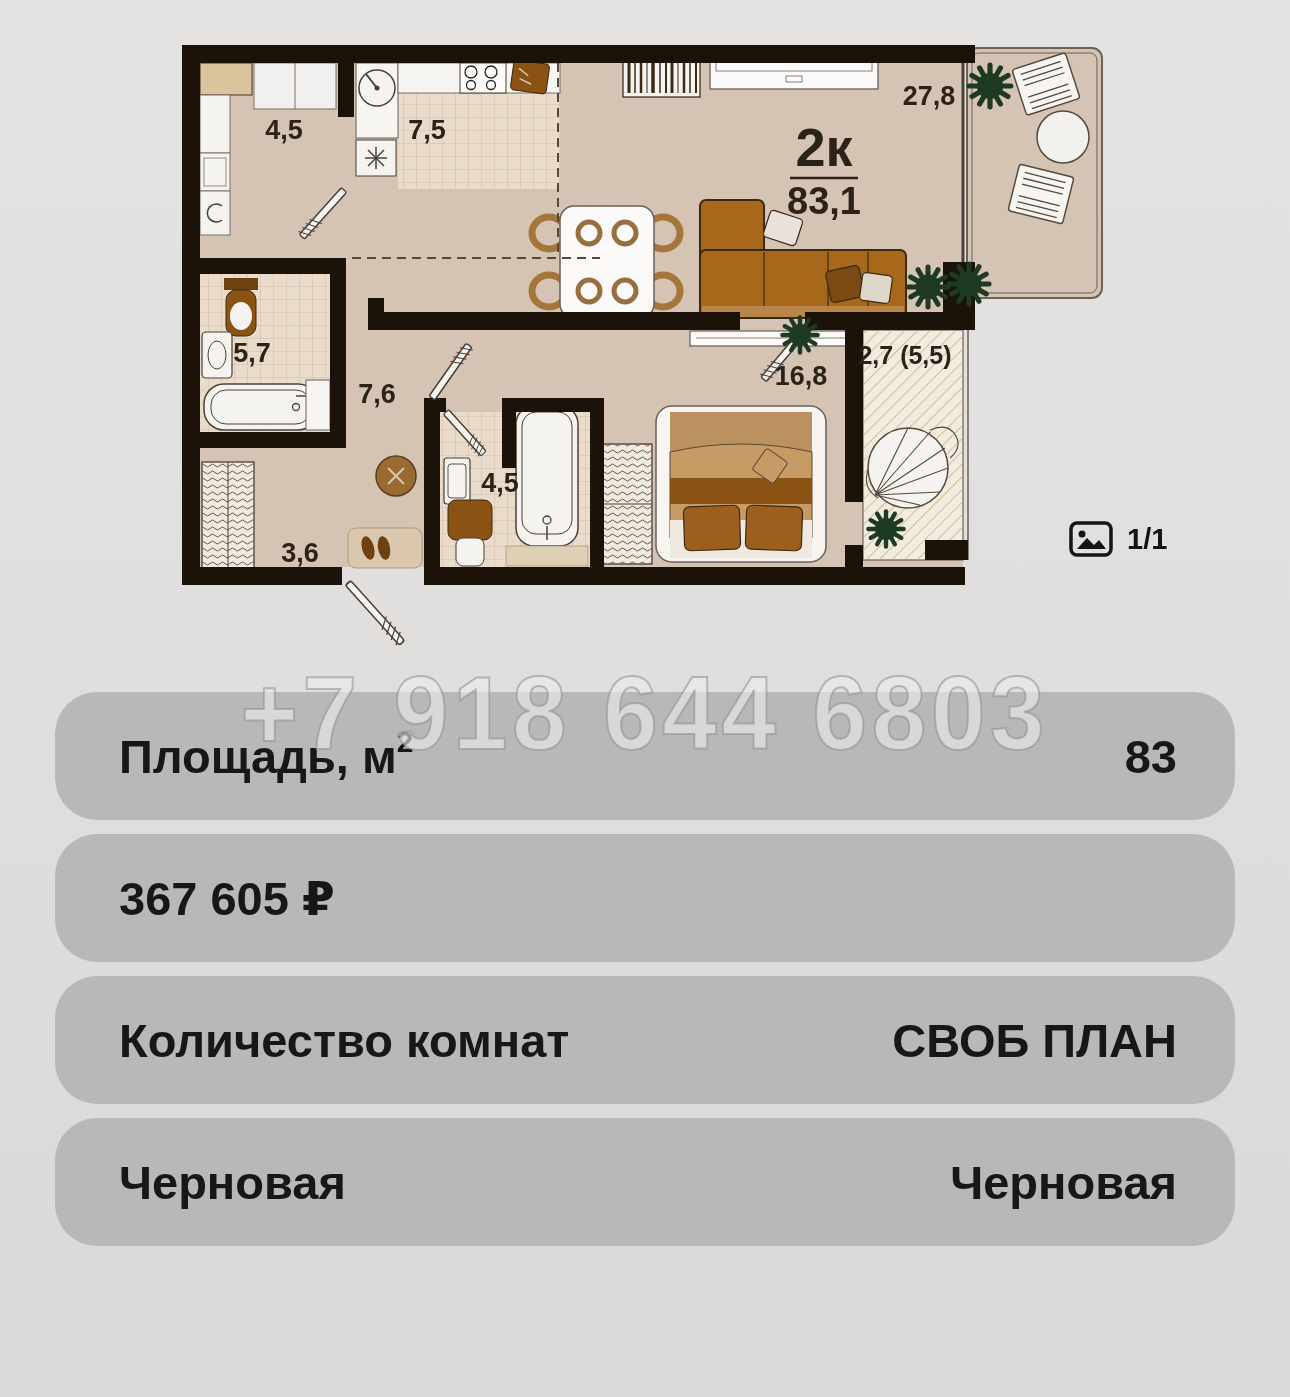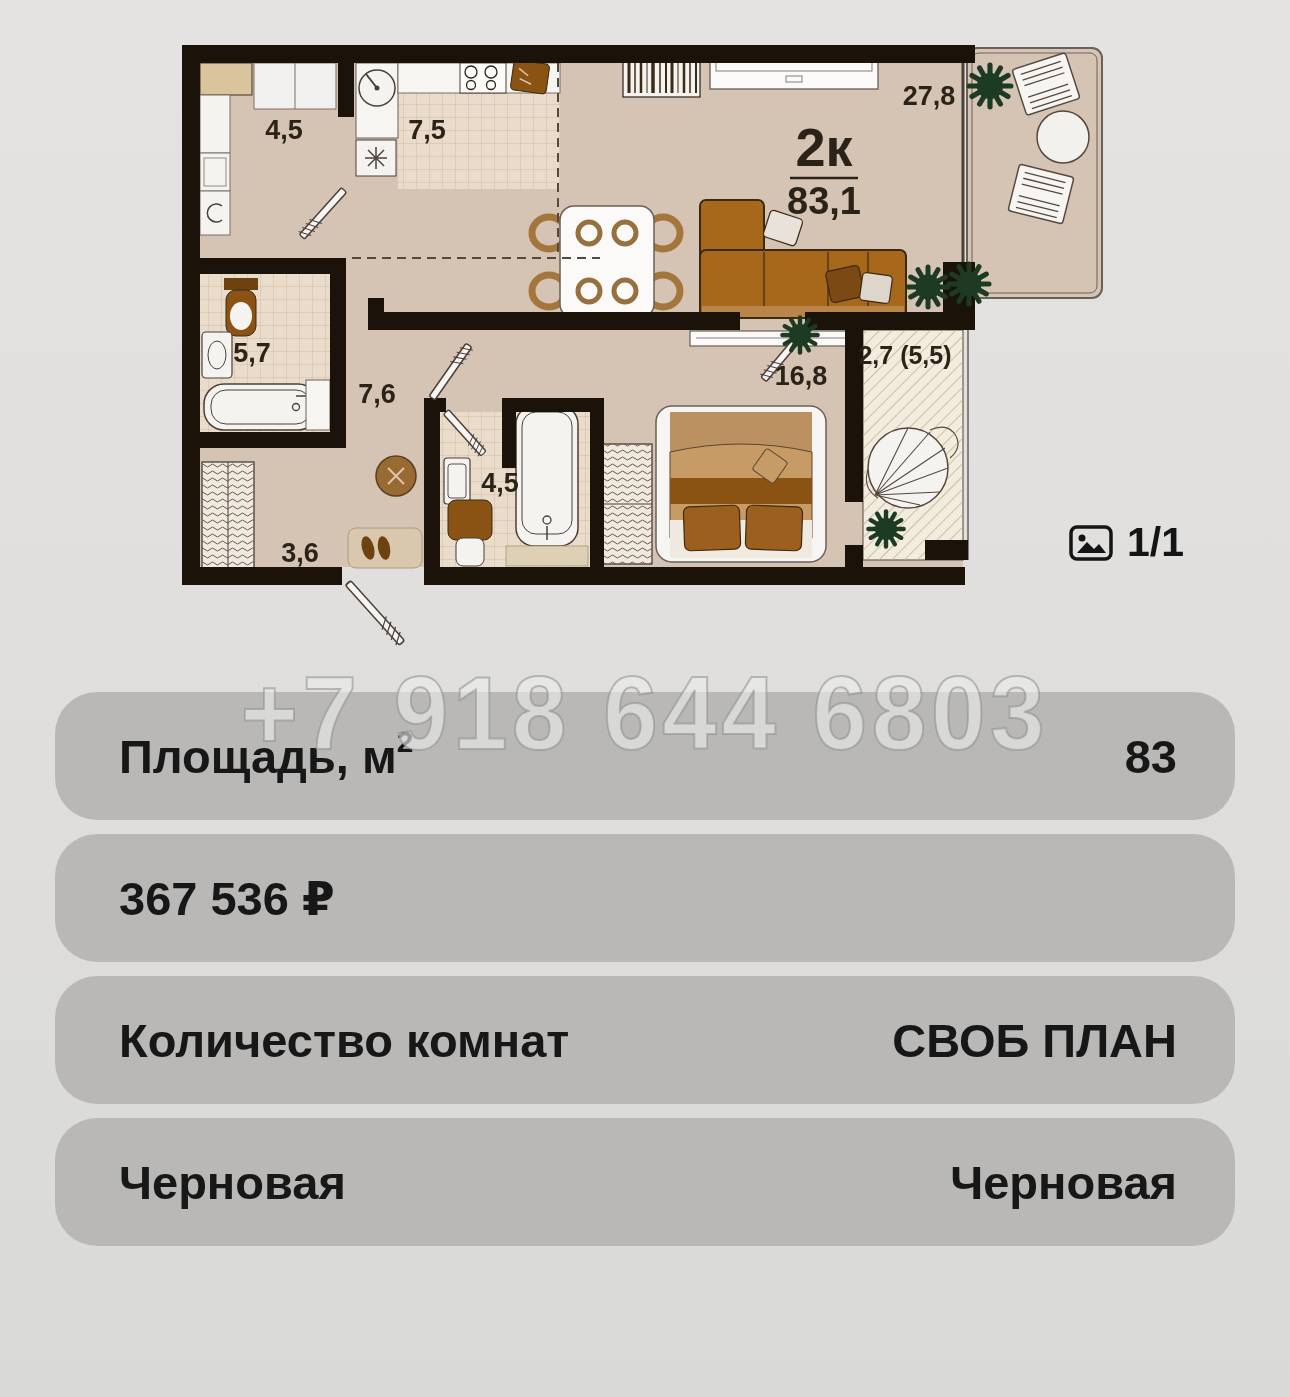--- a/index.html
+++ b/index.html
@@ -6,21 +6,21 @@
   body{
     width:1290px;height:1397px;position:relative;overflow:hidden;
     background:linear-gradient(180deg,#e4e3e1 0%,#e0dfdd 45%,#d9d9d8 100%);
     font-family:"Liberation Sans","DejaVu Sans",sans-serif;
   }
   .plan-wrap{position:absolute;left:0;top:0;width:1290px;height:672px;}
   .plan-wrap svg{display:block;}
   svg text{font-family:"Liberation Sans","DejaVu Sans",sans-serif;fill:#2b2318;font-weight:600;}
   .photo-counter{
     position:absolute;left:1068px;top:519px;display:flex;align-items:center;gap:13px;
-    color:#141414;font-weight:700;font-size:41px;z-index:3;
+    color:#141414;font-weight:700;font-size:29px;z-index:3;
   }
   .watermark{
     position:absolute;top:662px;left:50%;transform:translateX(-50%) scaleX(.95);
     transform-origin:center;white-space:nowrap;z-index:6;pointer-events:none;
     font-size:103px;font-weight:700;letter-spacing:5px;line-height:1;
     color:rgba(236,236,236,0.62);
     -webkit-text-stroke:2px rgba(140,140,140,0.55);
   }
   .rows{
     position:absolute;left:55px;top:692px;width:1180px;z-index:2;
@@ -325,21 +325,21 @@
 </div>
 
 <div class="watermark">+7 918 644 6803</div>
 
 <div class="rows">
   <div class="row">
     <span class="lbl"><span>Площадь, м</span><sup>2</sup></span>
     <span class="val">83</span>
   </div>
   <div class="row">
-    <span class="val">367 536 ₽</span>
+    <span class="val">367 605 ₽</span>
   </div>
   <div class="row">
     <span class="lbl"><span>Количество комнат</span><sup></sup></span>
     <span class="val">СВОБ ПЛАН</span>
   </div>
   <div class="row">
     <span class="lbl"><span>Черновая</span><sup></sup></span>
     <span class="val">Черновая</span>
   </div>
 </div>

